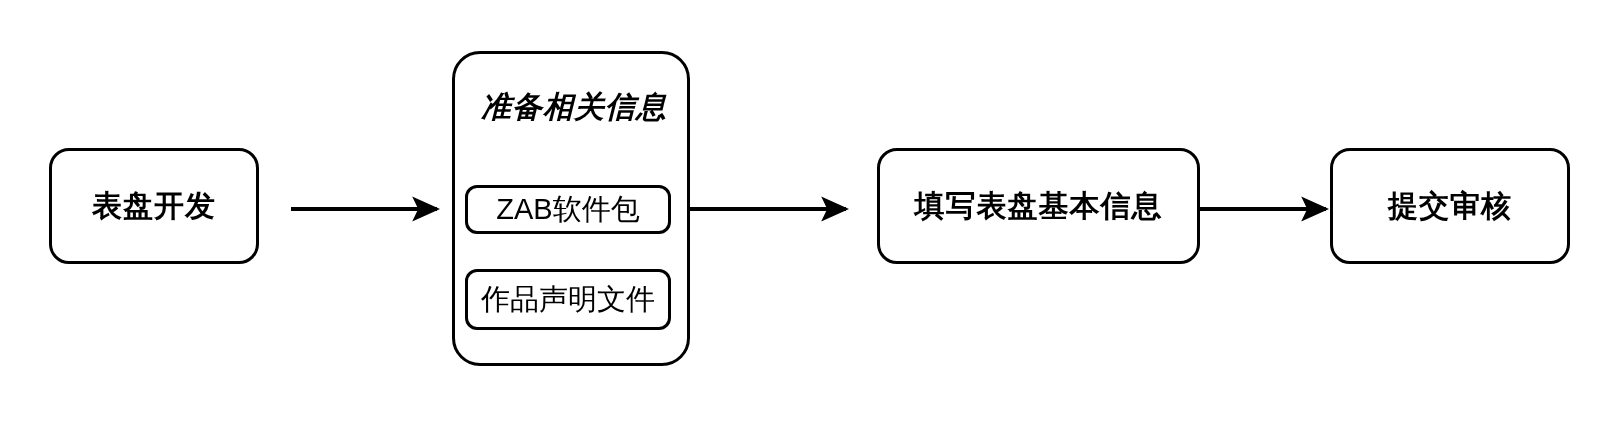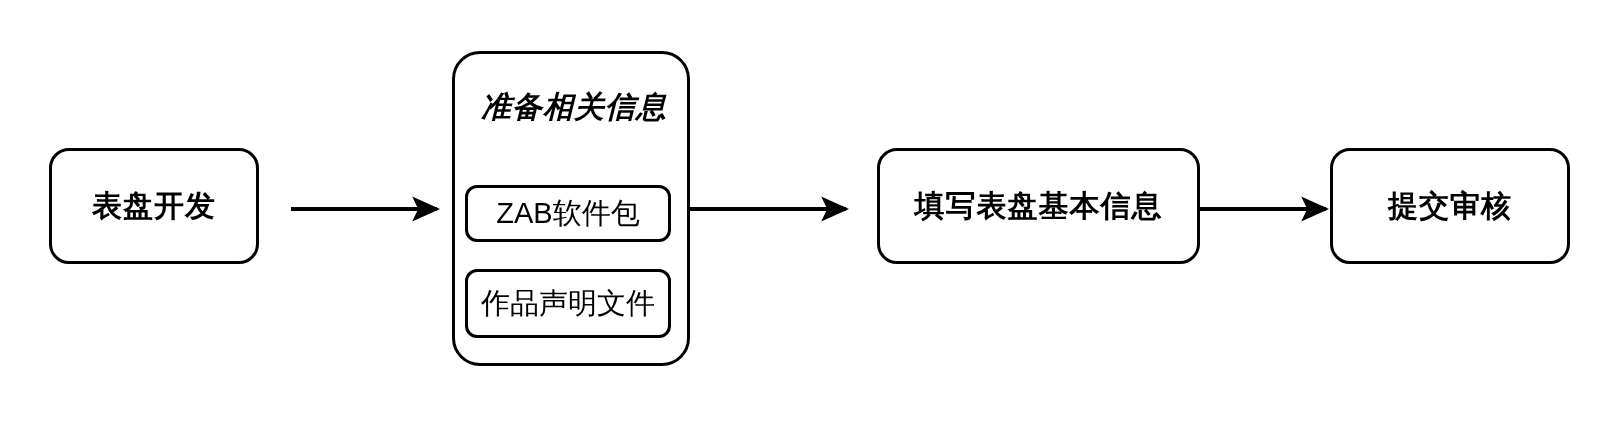--- a/index.html
+++ b/index.html
@@ -78,27 +78,27 @@
     font-weight: normal;
     font-size: 29px;
     line-height: 1;
     white-space: nowrap;
     color: #000000;
   }
   #sub-node-0 {
     left: 10px;
     top: 131px;
     width: 206px;
-    height: 57px;
+    height: 49px;
   }
   #sub-node-1 {
     left: 10px;
     top: 215px;
     width: 206px;
-    height: 69px;
+    height: 61px;
   }
   
   #node-step-3 {
     left: 877px;
     top: 148px;
     width: 323px;
     height: 116px;
     border-radius: 20px;
   }
   

